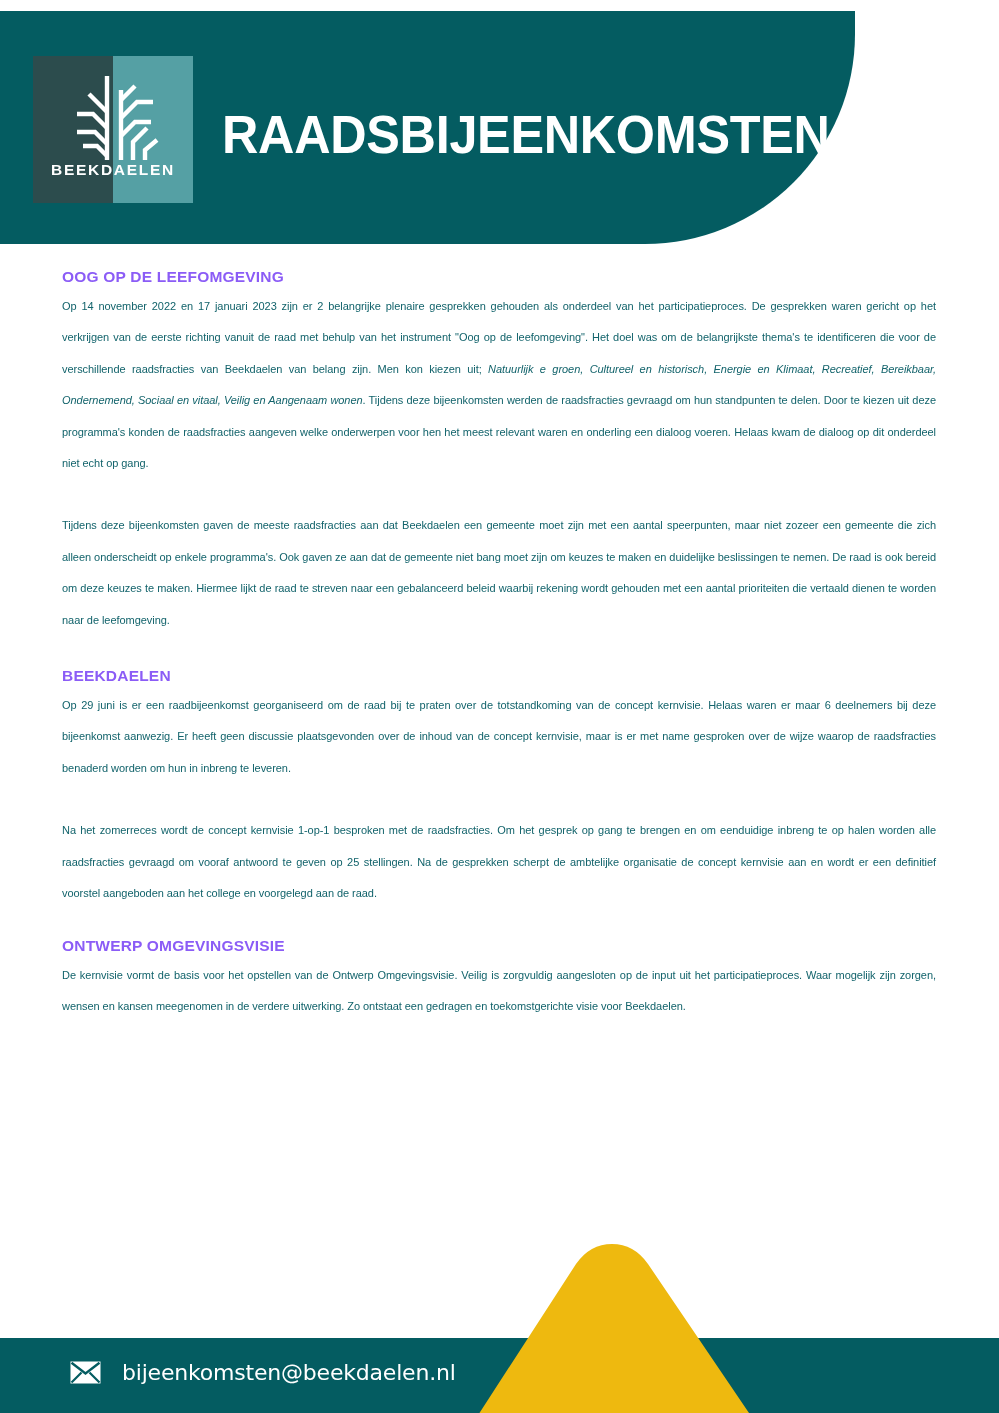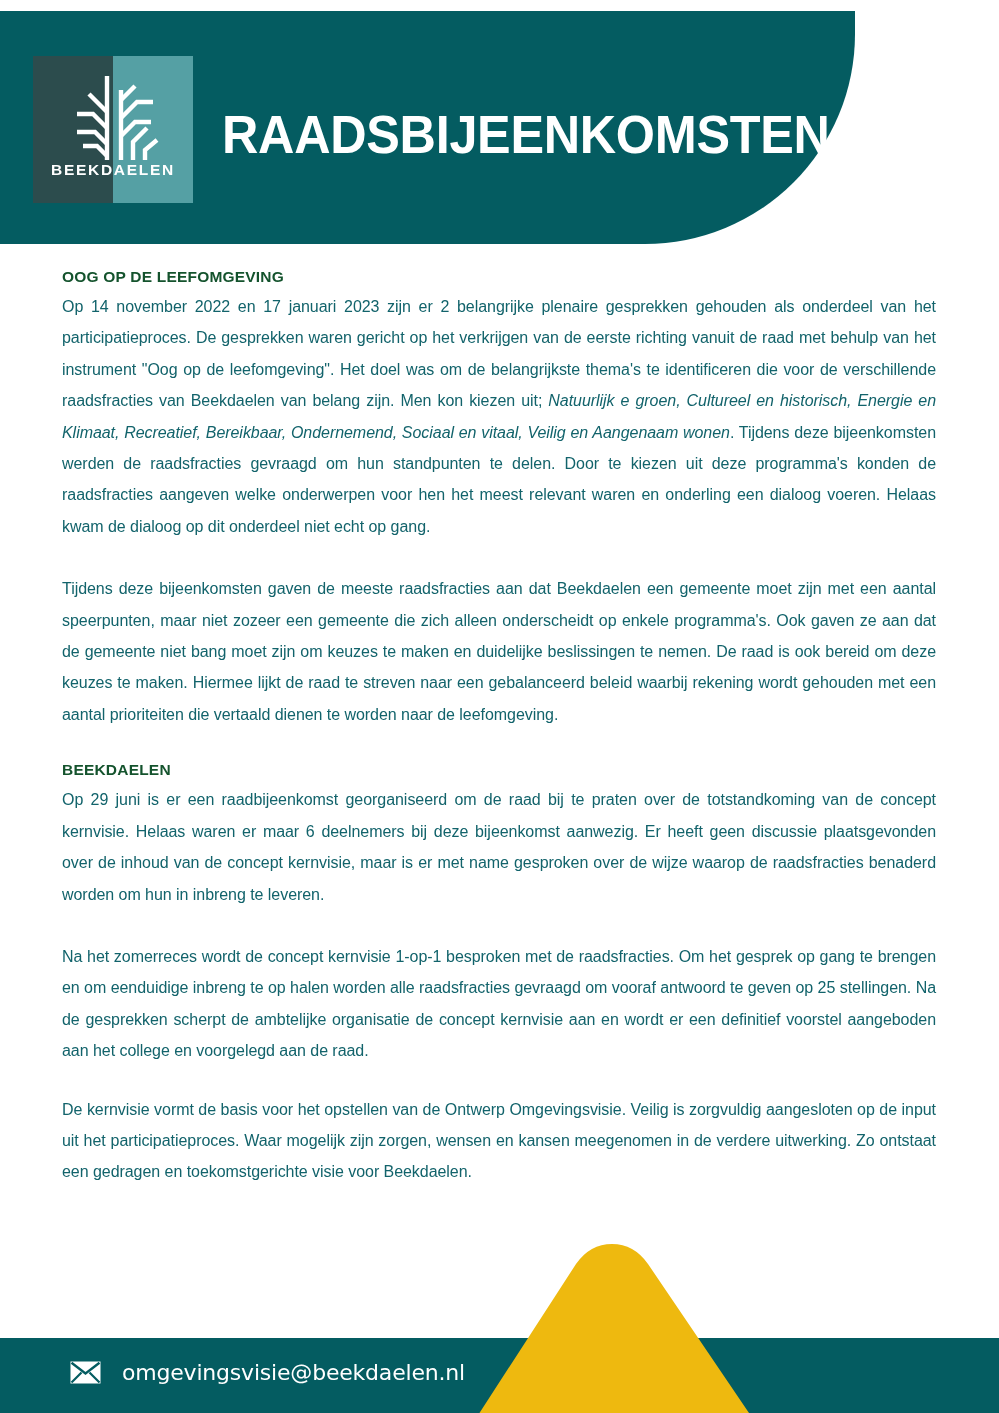--- a/index.html
+++ b/index.html
@@ -58,30 +58,30 @@
   }
 
   
   .content {
     position:absolute;
     left:62px; top:268px;
     width:874px;
     z-index:3;
   }
   .sec-head {
-    color:#14532d;
+    color:#8b5cf6;
     font-size:15.5px;
     font-weight:700;
     letter-spacing:0.2px;
     margin-bottom:5px;
     font-family:"Liberation Sans", sans-serif;
   }
   .para {
     color:#12636b;
-    font-size:16px;
+    font-size:11px;
     line-height:31.4px;
     text-align:justify;
     font-family:"Liberation Sans", sans-serif;
     letter-spacing:-0.05px;
   }
   .para em { font-style:italic; }
   .gap { height:31px; }
   .gap-sm { height:27px; }
 
   
@@ -164,32 +164,33 @@
   <div>
     <div class="sec-head">BEEKDAELEN</div>
     <p class="para">Op 29 juni is er een raadbijeenkomst georganiseerd om de raad bij te praten over de totstandkoming van de concept kernvisie. Helaas waren er maar 6 deelnemers bij deze bijeenkomst aanwezig. Er heeft geen discussie plaatsgevonden over de inhoud van de concept kernvisie, maar is er met name gesproken over de wijze waarop de raadsfracties benaderd worden om hun in inbreng te leveren.</p>
     <div class="gap"></div>
     <p class="para">Na het zomerreces wordt de concept kernvisie 1-op-1 besproken met de raadsfracties. Om het gesprek op gang te brengen en om eenduidige inbreng te op halen worden alle raadsfracties gevraagd om vooraf antwoord te geven op 25 stellingen. Na de gesprekken scherpt de ambtelijke organisatie de concept kernvisie aan en wordt er een definitief voorstel aangeboden aan het college en voorgelegd aan de raad.</p>
   </div>
 
   <div class="gap-sm"></div>
 
   <div>
+    <div class="sec-head">ONTWERP OMGEVINGSVISIE</div>
     <p class="para">De kernvisie vormt de basis voor het opstellen van de Ontwerp Omgevingsvisie. Veilig is zorgvuldig aangesloten op de input uit het participatieproces. Waar mogelijk zijn zorgen, wensen en kansen meegenomen in de verdere uitwerking. Zo ontstaat een gedragen en toekomstgerichte visie voor Beekdaelen.</p>
   </div>
 
 </div>
 
 <div class="footer-bar"></div>
 
 <svg class="chevron" viewBox="0 0 999 180">
   <path d="M620 7 Q645 7 660 28 L999 500 L999 600 L400 600 L580 28 Q595 7 620 7 Z" fill="none"></path>
   <path d="M612 6 Q634 6 648 26 L1010 560 L870 560 L620 190 L370 560 L230 560 L576 26 Q590 6 612 6 Z" fill="#eeb90f"></path>
 </svg>
 
 <div class="footer-inner">
   <svg class="mail-icon" viewBox="0 0 31 23">
     <rect x="0.5" y="0.5" width="30" height="22" fill="#ffffff"></rect>
     <path d="M1.5 1.8 L15.5 12.5 L29.5 1.8" fill="none" stroke="#045c61" stroke-width="2.4"></path>
     <path d="M1.5 21.5 L11.5 11.5 M29.5 21.5 L19.5 11.5" fill="none" stroke="#045c61" stroke-width="2.2"></path>
   </svg>
-  <span class="footer-email">omgevingsvisie@beekdaelen.nl</span>
+  <span class="footer-email">bijeenkomsten@beekdaelen.nl</span>
 </div>
 
 </body></html>

